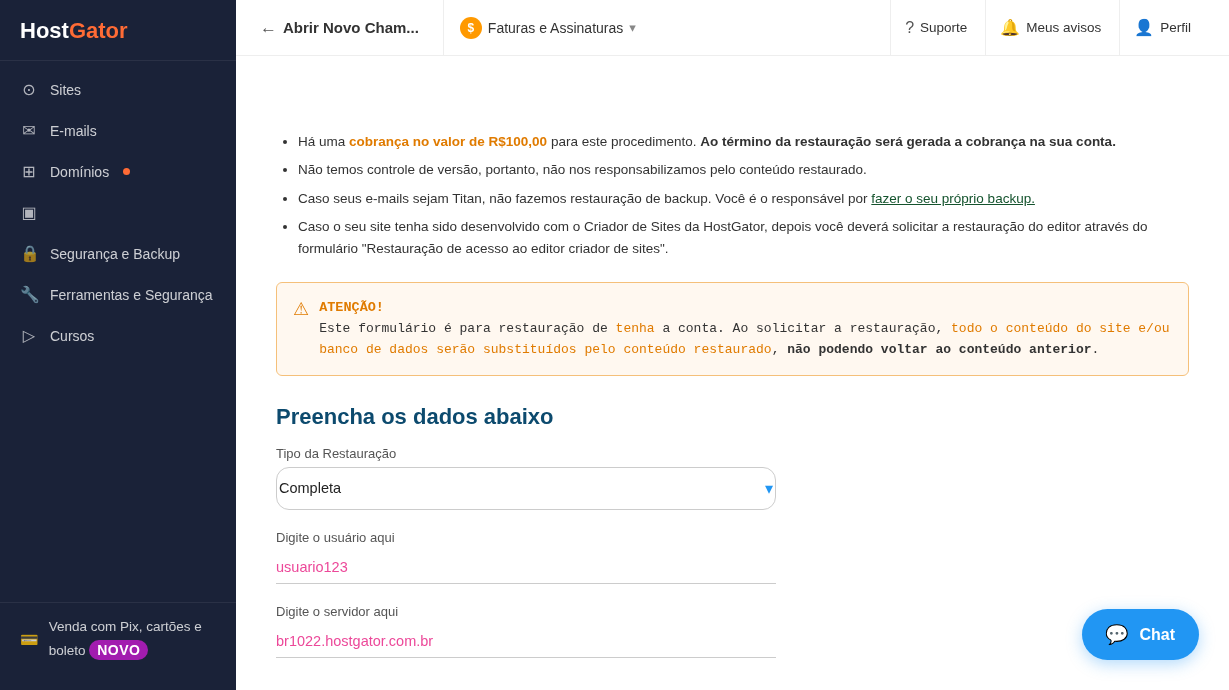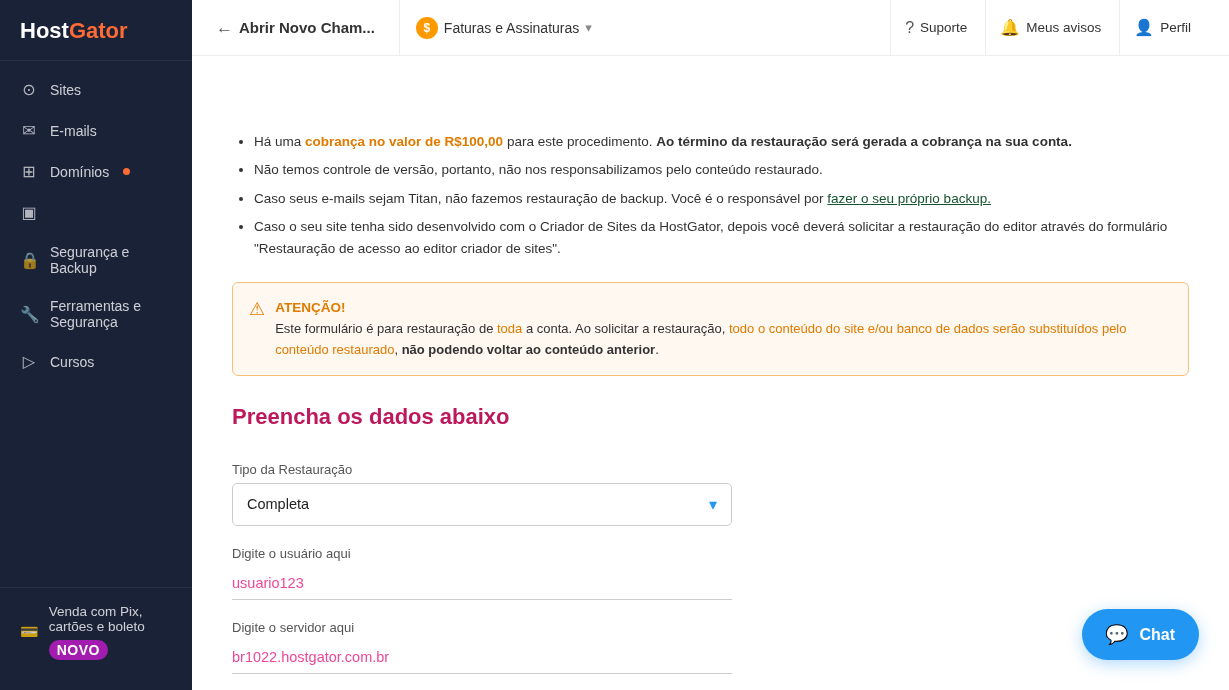--- a/index.html
+++ b/index.html
@@ -1,20 +1,20 @@
 <!DOCTYPE html>
 <html><head>
   <meta charset="utf-8">
   <style>
     * { box-sizing: border-box; margin: 0; padding: 0; }
     body { font-family: -apple-system, BlinkMacSystemFont, 'Segoe UI', Arial, sans-serif; background: #f5f6fa; display: flex; height: 690px; overflow: hidden; }
 
     
     .sidebar {
-      width: 192px;
+      width: 236px;
       background: #1a2238;
       color: #fff;
       display: flex;
       flex-direction: column;
       flex-shrink: 0;
       height: 690px;
       overflow-y: auto;
     }
     .sidebar-logo {
       padding: 18px 20px 16px;
@@ -161,44 +161,44 @@
       display: flex;
       align-items: flex-start;
       gap: 10px;
       background: #fff8f0;
       border: 1px solid #f5c07a;
       border-radius: 6px;
       padding: 14px 16px;
       margin-bottom: 28px;
     }
     .atencao-icon { color: #e07b00; font-size: 18px; margin-top: 1px; }
-    .atencao-content { font-size: 13px; color: #333; line-height: 1.6; }
+    .atencao-content { font-size: 13px; color: #333; line-height: 1.6; font-family: Liberation Mono, monospace; }
     .atencao-title { color: #e07b00; font-weight: 700; font-size: 13.5px; }
 
     .section-title {
       font-size: 22px;
       font-weight: 600;
-      color: #be185d;
-      margin-bottom: 32px;
+      color: #0c4a6e;
+      margin-bottom: 16px;
     }
 
     .form-field { margin-bottom: 20px; }
     .form-label {
       font-size: 13px;
       color: #555;
       margin-bottom: 6px;
       display: block;
       margin-top: 16px;
     }
     .form-select {
       width: 500px;
       max-width: 100%;
       border: 1.5px solid #ccc;
-      border-radius: 5px;
-      padding: 11px 14px;
+      border-radius: 13px;
+      padding: 11px 2px;
       font-size: 14.5px;
       color: #222;
       background: #fff;
       display: flex;
       align-items: center;
       justify-content: space-between;
       cursor: pointer;
     }
     .form-select .chevron { color: #2196f3; font-size: 16px; }
     .form-input {
@@ -324,21 +324,21 @@
       <li>
         Caso o seu site tenha sido desenvolvido com o Criador de Sites da HostGator, depois você deverá solicitar a restauração do editor através do formulário "Restauração de acesso ao editor criador de sites".
       </li>
     </ul>
 
     <div class="atencao-box">
       <span class="atencao-icon">⚠</span>
       <div class="atencao-content">
         <span class="atencao-title">ATENÇÃO!</span><br>
         <span>
-          Este formulário é para restauração de <span style="color:#e07b00">toda</span> a conta. Ao solicitar a restauração, <span style="color:#e07b00">todo o conteúdo do site e/ou banco de dados serão substituídos pelo conteúdo restaurado</span>, <span style="font-weight:700">não podendo voltar ao conteúdo anterior</span>.
+          Este formulário é para restauração de <span style="color:#e07b00">tenha</span> a conta. Ao solicitar a restauração, <span style="color:#e07b00">todo o conteúdo do site e/ou banco de dados serão substituídos pelo conteúdo restaurado</span>, <span style="font-weight:700">não podendo voltar ao conteúdo anterior</span>.
         </span>
       </div>
     </div>
 
     <div class="section-title">Preencha os dados abaixo</div>
 
     <div class="form-field">
       <label class="form-label">Tipo da Restauração</label>
       <div class="form-select">
         <span>Completa</span>

